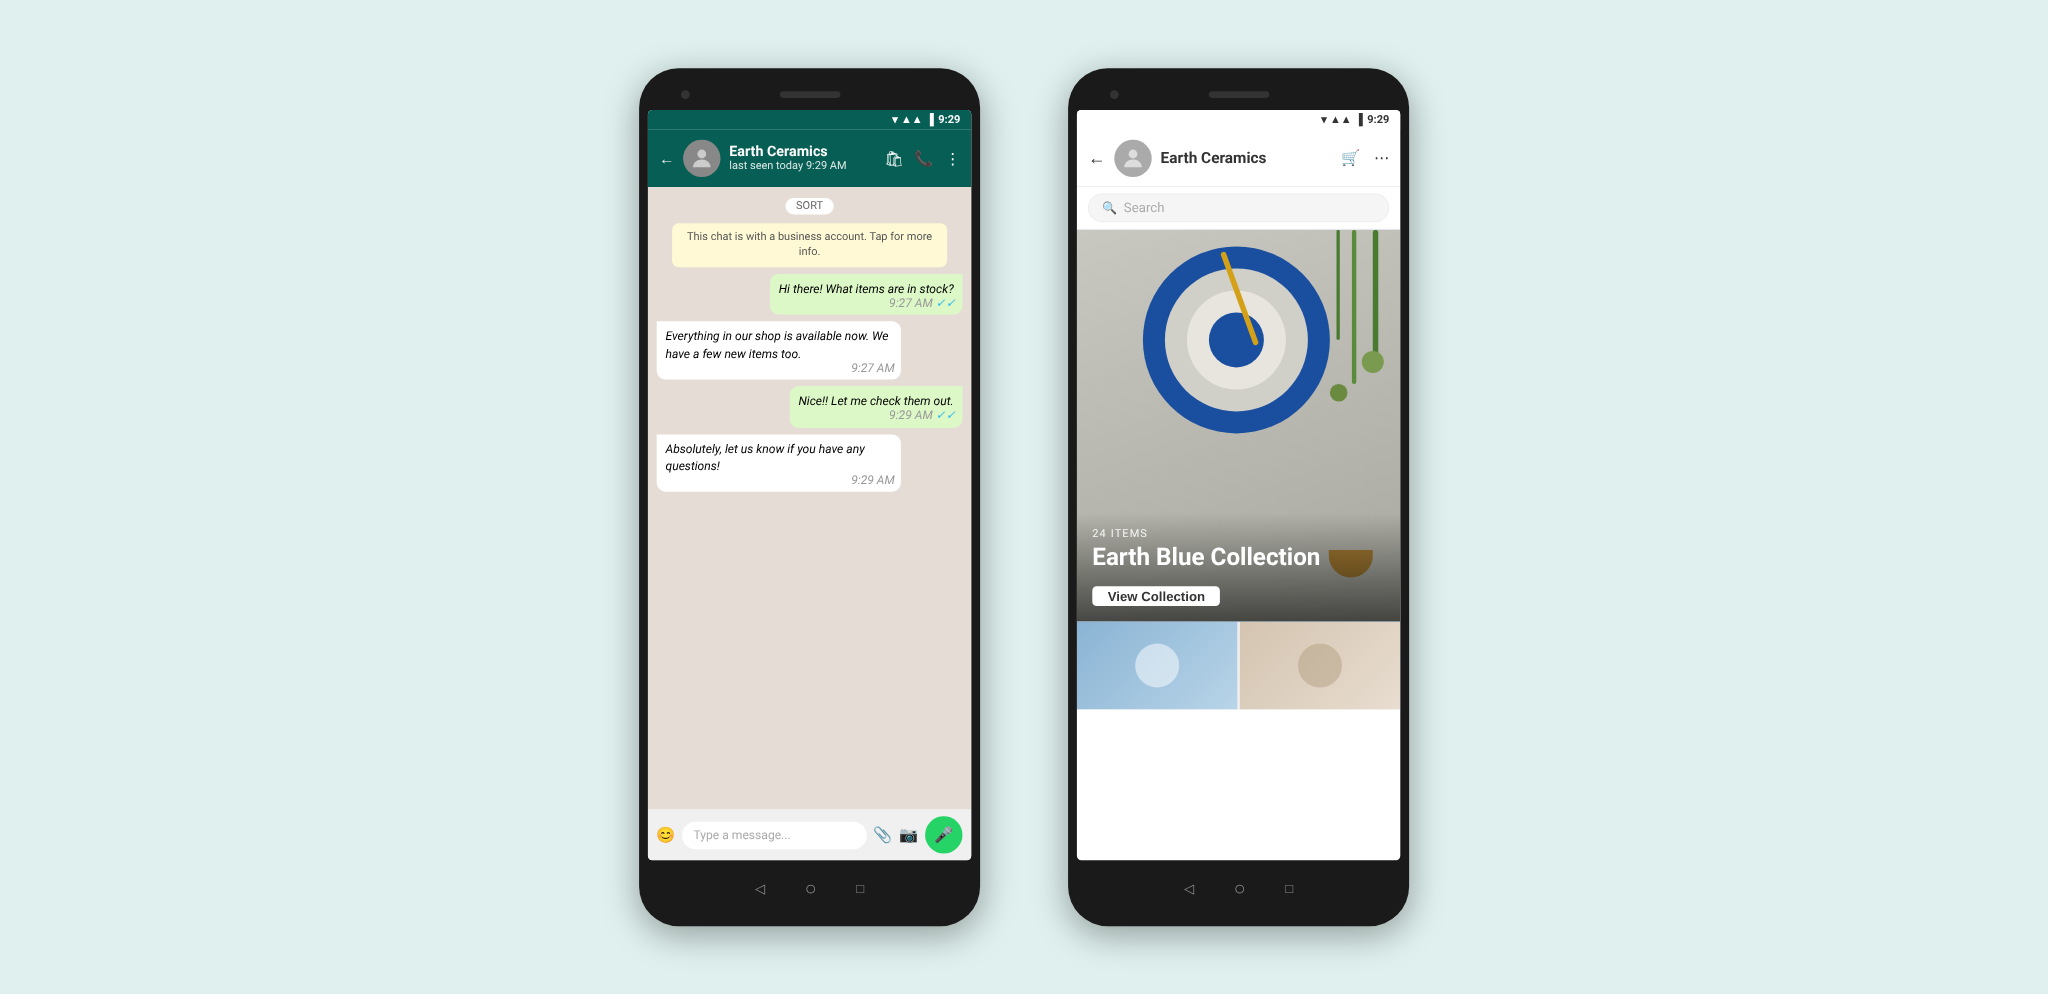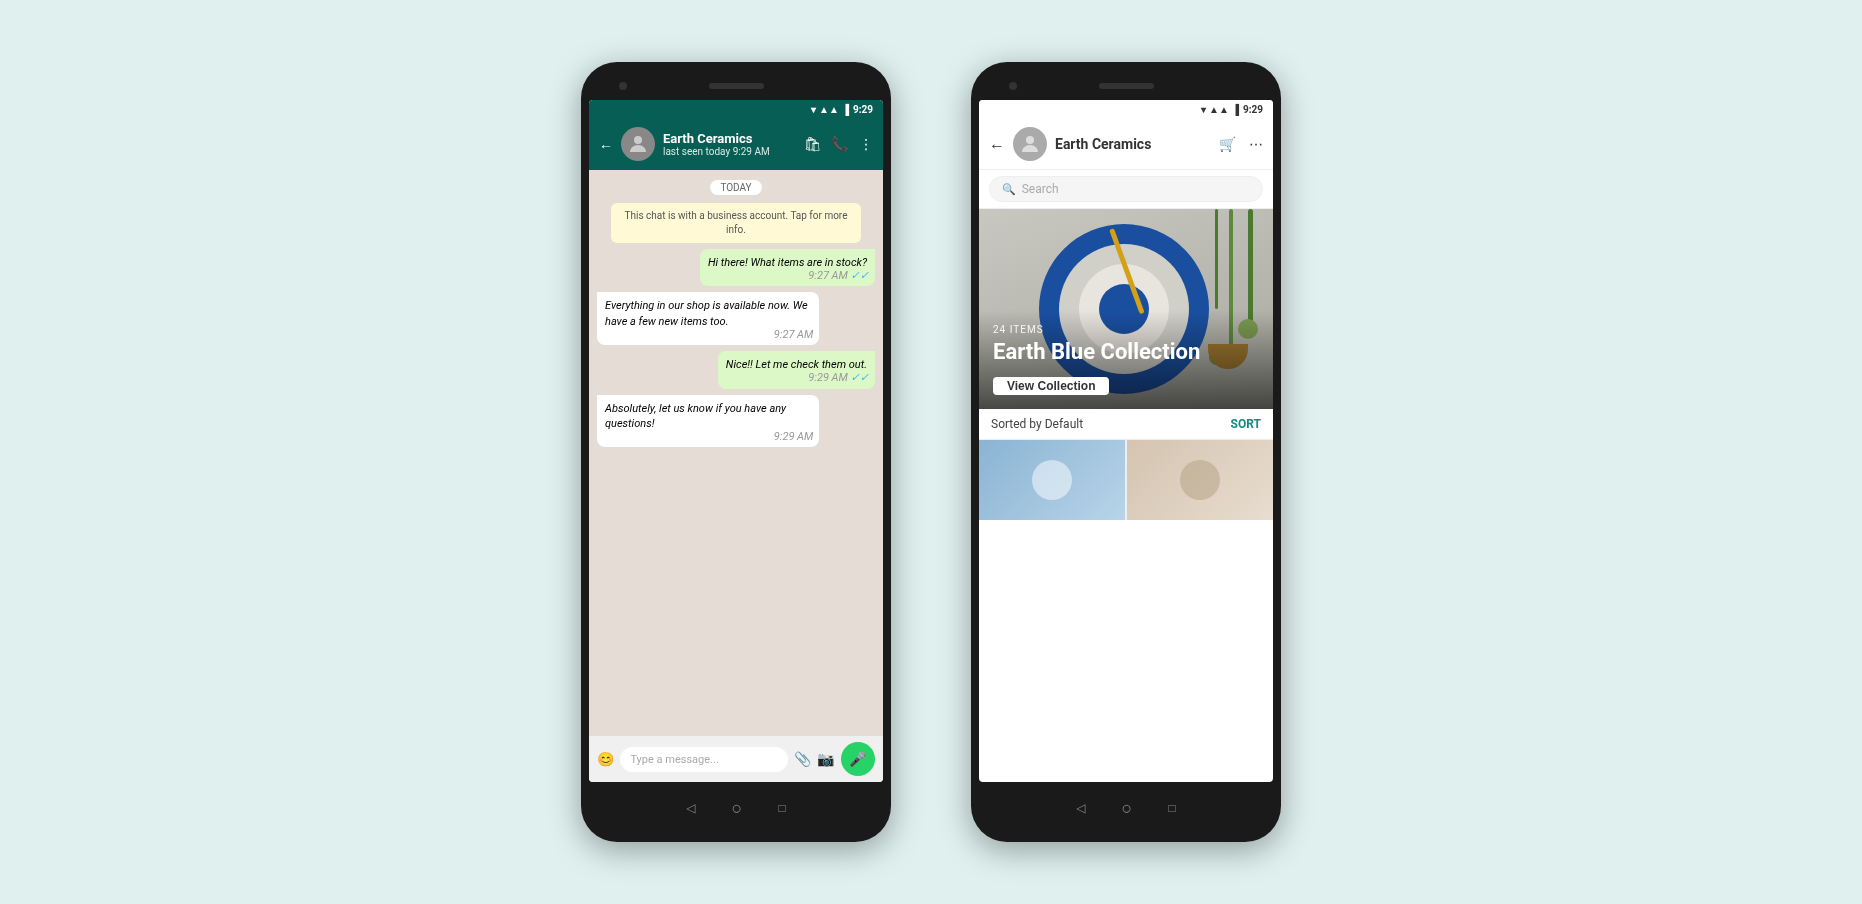--- a/index.html
+++ b/index.html
@@ -237,21 +237,21 @@
       font-size: 12px;
       color: #aaa;
       display: flex;
       align-items: center;
       gap: 6px;
       border: 1px solid #eee;
     }
 
     .shop-banner {
       position: relative;
-      height: 200px;
+      height: 356px;
       background: linear-gradient(135deg, #b0c4de 0%, #7a9cbf 40%, #4a7fa5 100%);
       overflow: hidden;
     }
     .banner-plates {
       position: absolute;
       top: 0; left: 0; right: 0; bottom: 0;
     }
     .plate {
       position: absolute;
       border-radius: 50%;
@@ -404,21 +404,21 @@
         <div class="chat-header-status">last seen today 9:29 AM</div>
       </div>
       <div class="chat-header-actions">
         <span>🛍</span>
         <span>📞</span>
         <span>⋮</span>
       </div>
     </div>
 
     <div class="chat-body">
-      <div class="chat-date-label">TODAY</div>
+      <div class="chat-date-label">SORT</div>
       <div class="system-message">This chat is with a business account. Tap for more info.</div>
 
       <div class="msg-bubble msg-out">
         <span>Hi there! What items are in stock?</span>
         <span class="msg-time">
           <span>9:27 AM</span> <span class="msg-ticks">✓✓</span>
         </span>
       </div>
 
       <div class="msg-bubble msg-in">
@@ -521,24 +521,20 @@
           <div style="position:absolute;bottom:40px;right:25px;width:40px;height:25px;background:#a07830;border-radius:0 0 20px 20px;border:3px solid #a07830;"></div>
         </div>
 
         <div class="banner-overlay">
           <div class="banner-count">24 ITEMS</div>
           <div class="banner-title">Earth Blue Collection</div>
           <button class="banner-btn">View Collection</button>
         </div>
       </div>
 
-      <div class="sort-bar">
-        <span class="sort-label">Sorted by Default</span>
-        <span class="sort-btn">SORT</span>
-      </div>
 
       <div class="product-grid">
         <div class="product-card">
           <div class="product-img-blue">
             <div class="product-thumb-circle"></div>
           </div>
         </div>
         <div class="product-card">
           <div class="product-img-ceramic">
             <div class="product-thumb-circle" style="background:rgba(180,160,130,0.5);"></div>

